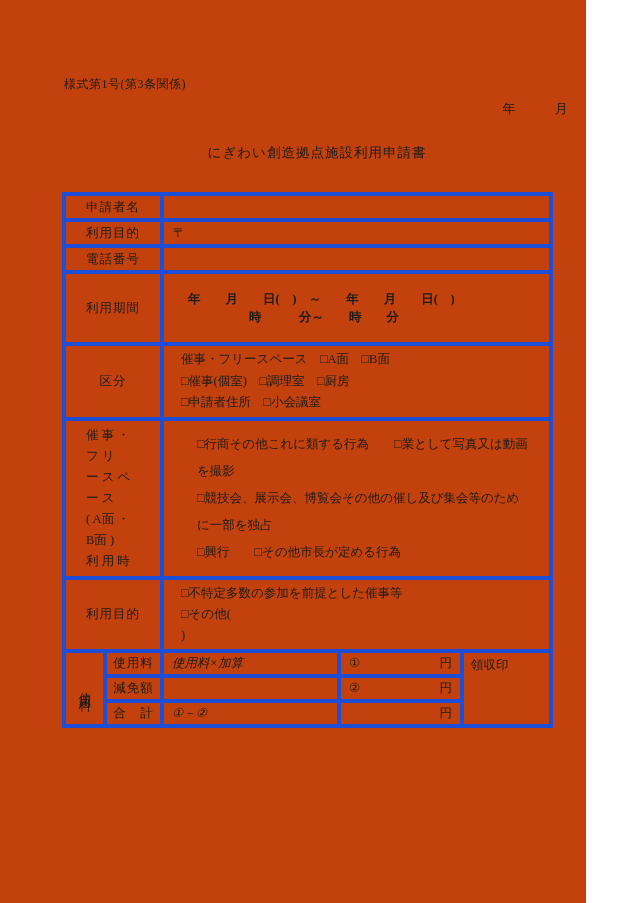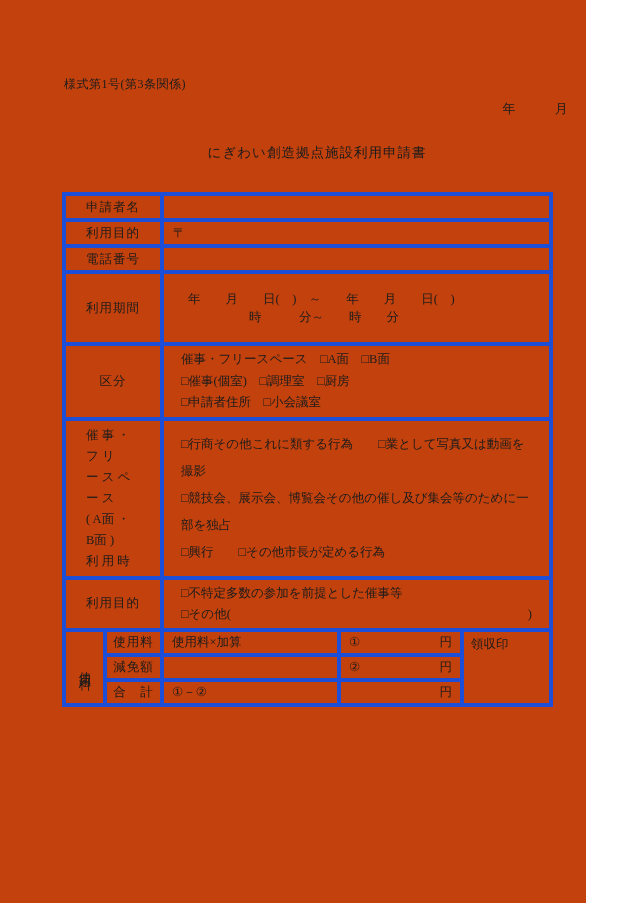--- a/index.html
+++ b/index.html
@@ -26,38 +26,38 @@
     position: absolute; left: 62px; top: 192px;
     width: 487px; border-collapse: collapse; table-layout: fixed;
     font-size: 12.5px;
   }
   td { border: 4px solid #1d4ed8; padding: 0; vertical-align: middle; overflow: hidden; }
 
   .lbl { text-align: center; letter-spacing: 1px; }
   .lbl-left { text-align: left; padding: 4px 20px; line-height: 21px; vertical-align: middle; }
   .val { text-align: left; padding: 2px 9px; }
 
-  .period-cell { padding: 16px 0; }
+  .period-cell { padding: 16px 0; font-weight: bold; }
   .period-l1 { padding-left: 24px; line-height: 18px; }
   .period-l2 { padding-left: 85px; line-height: 18px; }
 
   .opts { padding: 3px 17px; }
   .opts .opt-line { line-height: 21.5px; }
-  .opts-wide .opt-line { line-height: 27px; }
+  .opts-wide .opt-line { line-height: 27px; margin-left: 16px; }
   .opts-purpose .opt-line { line-height: 21px; }
-  .paren-line { display: flex; justify-content: space-between; }
+  .paren-line { display: flex; justify-content: space-between; flex-direction: column; }
 
   .fee-group {
     text-align: center;
     writing-mode: vertical-rl; text-orientation: upright;
     letter-spacing: 3px; padding: 0;
   }
   .fee-group-cell { text-align: center; vertical-align: middle; }
   .fee-sub { text-align: center; letter-spacing: 1px; }
-  .fee-formula { text-align: left; padding: 2px 8px; }
+  .fee-formula { text-align: left; padding: 2px 8px; font-style: italic; }
   .fee-amount { padding: 2px 8px; }
   .fee-amount .wrap { display: flex; justify-content: space-between; align-items: center; }
   .receipt { vertical-align: top; text-align: left; padding: 4px 7px; }
 
   tr.r26 { height: 26px; }
   tr.r40 { height: 40px; }
   tr.r68 { height: 68px; }
   tr.r88 { height: 88px; }
   tr.r46 { height: 46px; font-family: Liberation Serif, serif; }
   tr.r23 { height: 23px; }

